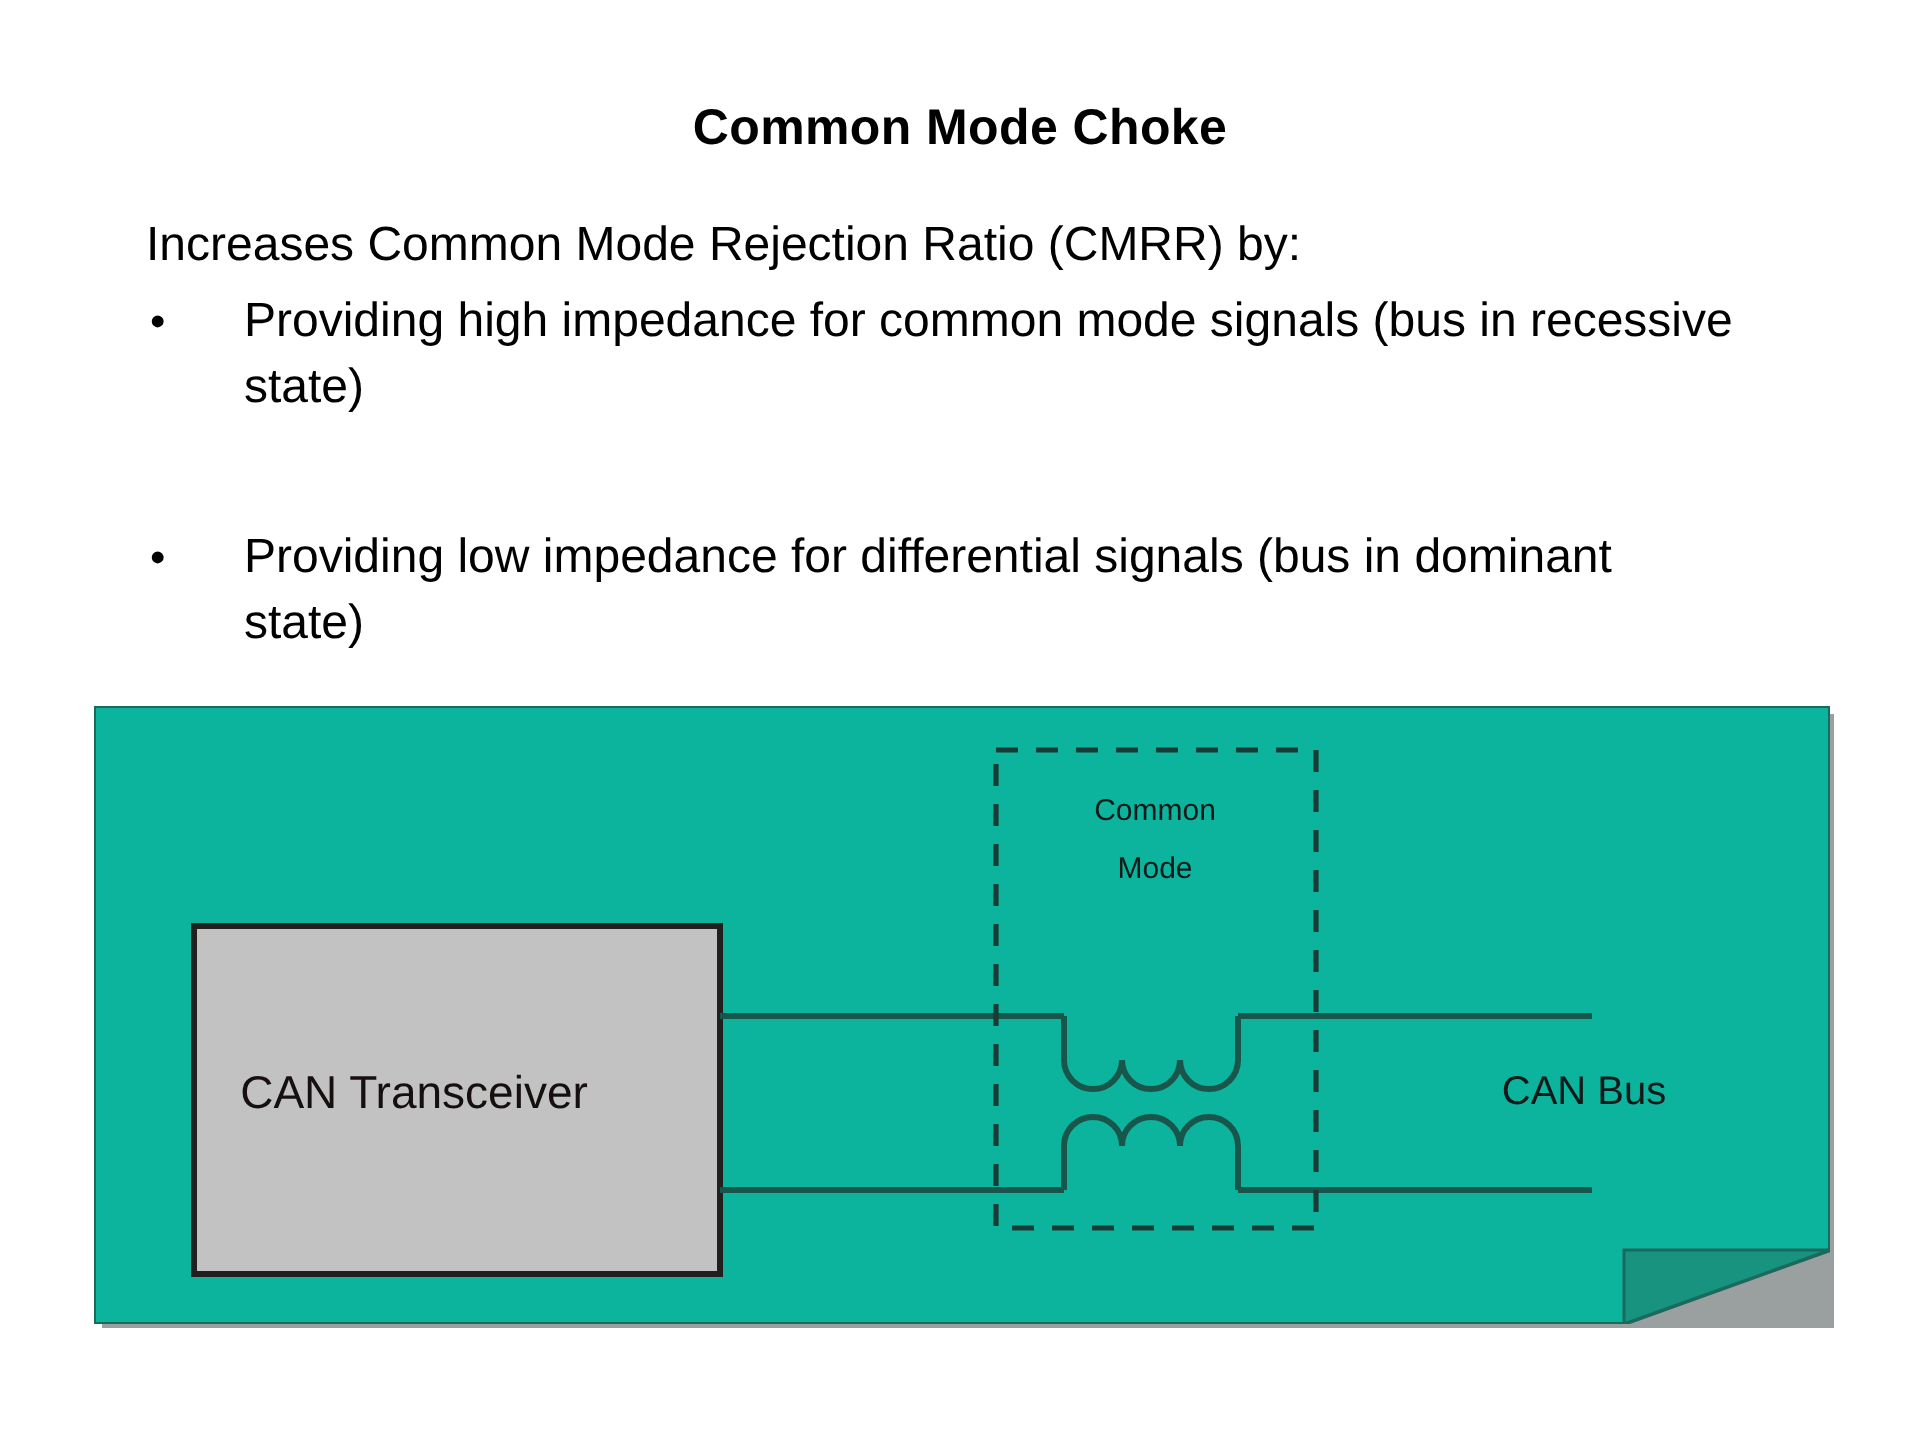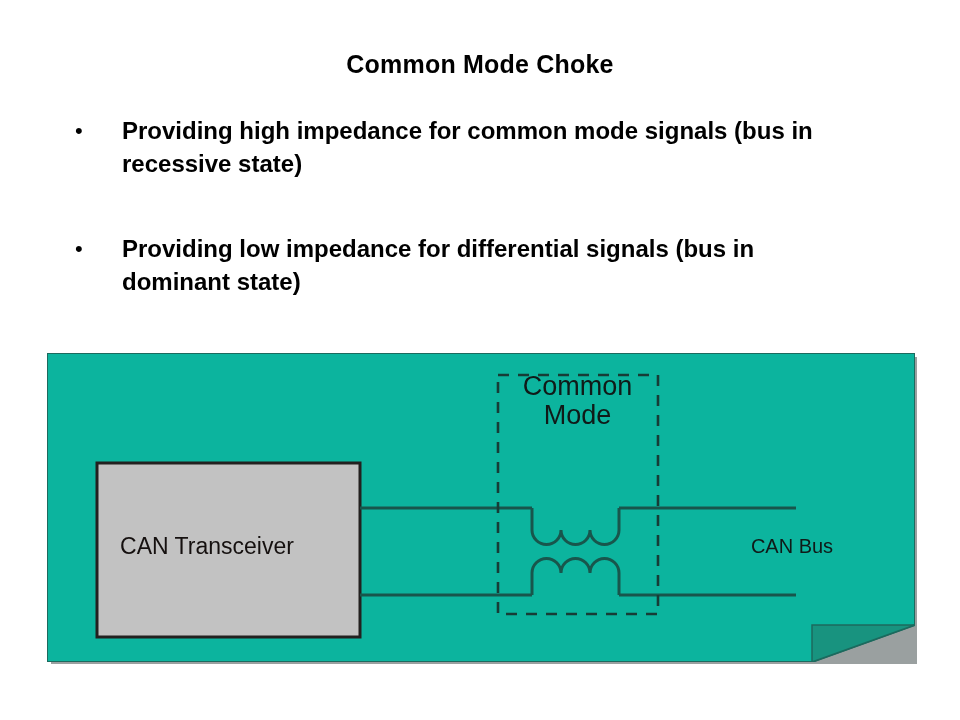--- a/index.html
+++ b/index.html
@@ -54,21 +54,20 @@
     flex: 0 0 49px;
     font-size: 22px;
     line-height: 33px;
     text-align: left;
     padding-left: 2px;
     box-sizing: border-box;
   }
   .bullet-text {
     flex: 1 1 auto;
     max-width: 745px;
-    font-weight: bold;
   }
 
   
   .diagram {
     position: absolute;
     left: 47px;
     top: 353px;
     width: 868px;
     height: 309px;
   }
@@ -99,34 +98,35 @@
     color: #15100f;
   }
   .label-canbus {
     left: 712px;
     top: 533px;
     width: 160px;
     font-size: 20px;
   }
   .label-choke {
     left: 495px;
-    top: 372px;
+    top: 391px;
     width: 165px;
-    font-size: 27px;
+    font-size: 15px;
     line-height: 29px;
   }
   .label-choke span { display: block; }
 </style>
 </head>
 <body>
 
 <div class="slide-title">Common Mode Choke</div>
 
 <div class="body-block">
 
+  <div class="lead-line">Increases Common Mode Rejection Ratio (CMRR) by:</div>
 
   <div class="bullet-row first">
     <div class="bullet-mark">•</div>
     <div class="bullet-text">Providing high impedance for common mode signals (bus in recessive state)</div>
   </div>
 
   <div class="bullet-row second">
     <div class="bullet-mark">•</div>
     <div class="bullet-text">Providing low impedance for differential signals (bus in dominant state)</div>
   </div>

